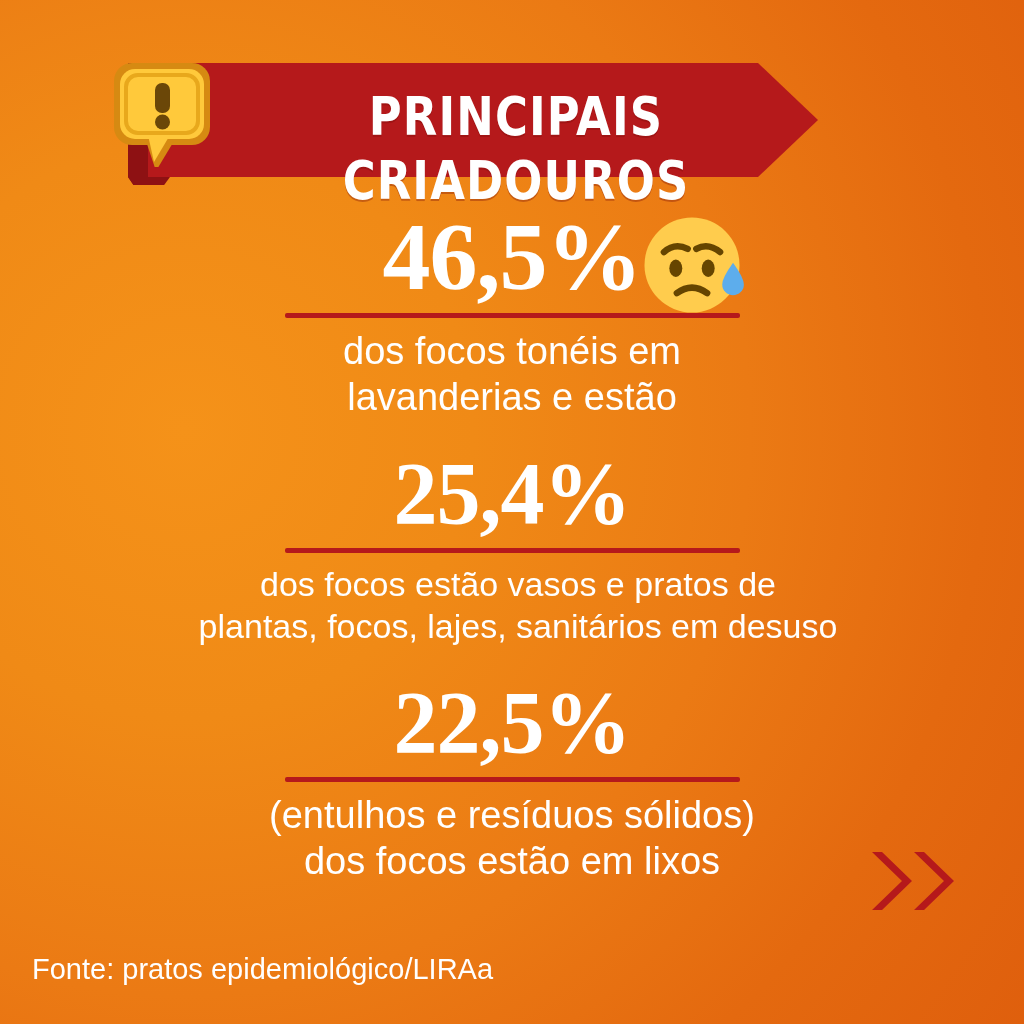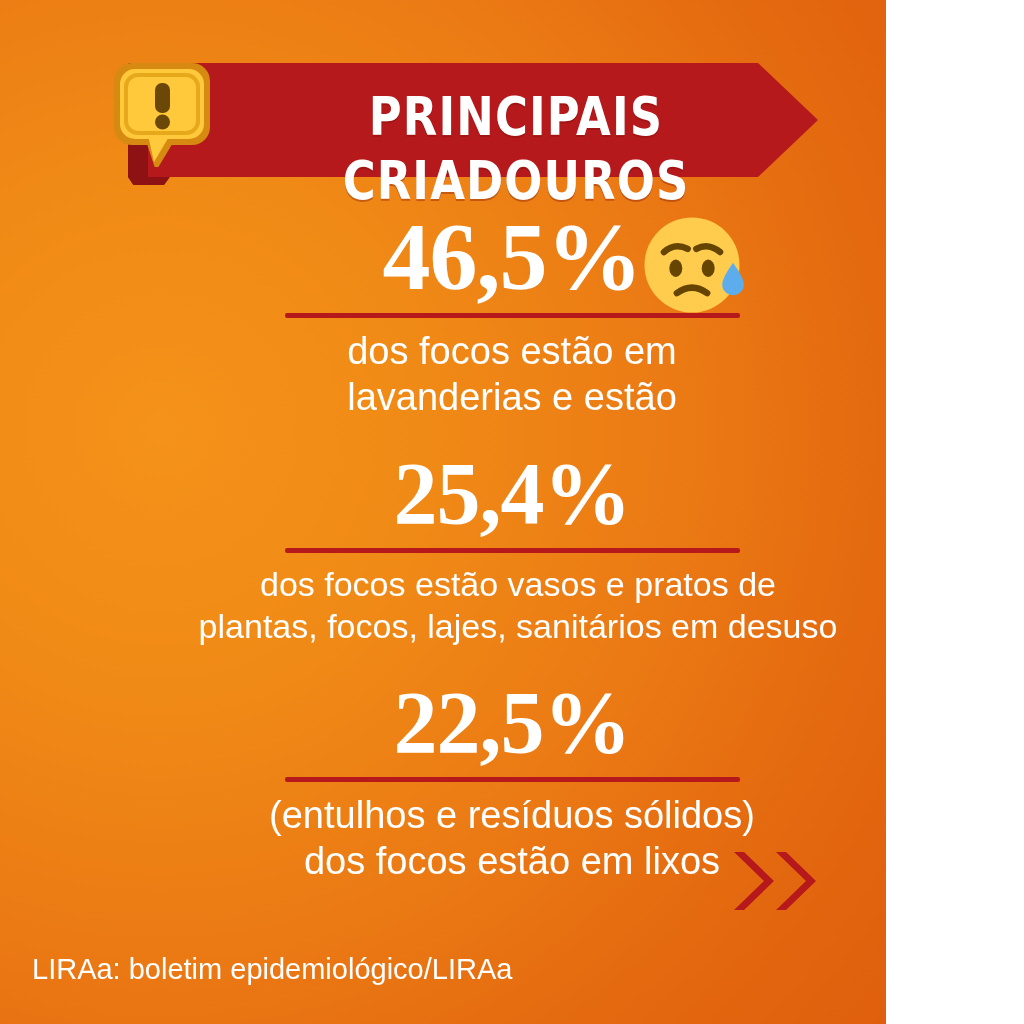--- a/index.html
+++ b/index.html
@@ -8,21 +8,21 @@
   }
   body {
     width: 1024px;
     height: 1024px;
     font-family: "Liberation Sans", sans-serif;
     overflow: hidden;
   }
 
   #poster {
     position: relative;
-    width: 886px;
+    width: 1024px;
     height: 1024px;
     background: radial-gradient(circle at 18% 42%, #F59219 0%, #F08A16 28%, #EB7A14 55%, #E4690F 78%, #DF5F0D 100%);
     overflow: hidden;
   }
 
   
   .banner-wrap {
     position: absolute;
     top: 55px;
     left: 118px;
@@ -176,21 +176,21 @@
           <circle cx="50" cy="50" r="44" fill="#FFCC4D"></circle>
           <path d="M24 38 q10 -9 22 -3" stroke="#664500" stroke-width="6" fill="none" stroke-linecap="round"></path>
           <path d="M54 35 q11 -6 22 3" stroke="#664500" stroke-width="6" fill="none" stroke-linecap="round"></path>
           <ellipse cx="35" cy="53" rx="6" ry="8" fill="#664500"></ellipse>
           <ellipse cx="65" cy="53" rx="6" ry="8" fill="#664500"></ellipse>
           <path d="M36 76 q14 -10 28 0" stroke="#664500" stroke-width="6" fill="none" stroke-linecap="round"></path>
           <path d="M88 48 q-10 14 -10 20 a10 10 0 0 0 20 0 q0 -6 -10 -20z" fill="#5DADEC"></path>
         </svg>
       </div>
       <div class="divider"></div>
-      <div class="stat-desc">dos focos estão em</div>
+      <div class="stat-desc">dos focos tonéis em</div>
       <div class="stat-desc">lavanderias e estão</div>
     </div>
 
     <div class="spacer-a"></div>
 
     <div class="stat s2">
       <div class="stat-number small">25,4%</div>
       <div class="divider"></div>
       <div class="stat-desc sm">dos focos estão vasos e pratos de</div>
       <div class="stat-desc sm">plantas, focos, lajes, sanitários em desuso</div>
@@ -200,20 +200,20 @@
 
     <div class="stat s3">
       <div class="stat-number small">22,5%</div>
       <div class="divider"></div>
       <div class="stat-desc">(entulhos e resíduos sólidos)</div>
       <div class="stat-desc">dos focos estão em lixos</div>
     </div>
 
   </div>
 
-  <div class="source">LIRAa: boletim epidemiológico/LIRAa</div>
+  <div class="source">Fonte: pratos epidemiológico/LIRAa</div>
 
   <svg class="chevrons" viewBox="0 0 110 70">
     <polygon points="6,6 16,6 46,35 16,64 6,64 36,35" fill="#B5191B"></polygon>
     <polygon points="48,6 58,6 88,35 58,64 48,64 78,35" fill="#B5191B"></polygon>
   </svg>
 
 </div>
 
 </body></html>

